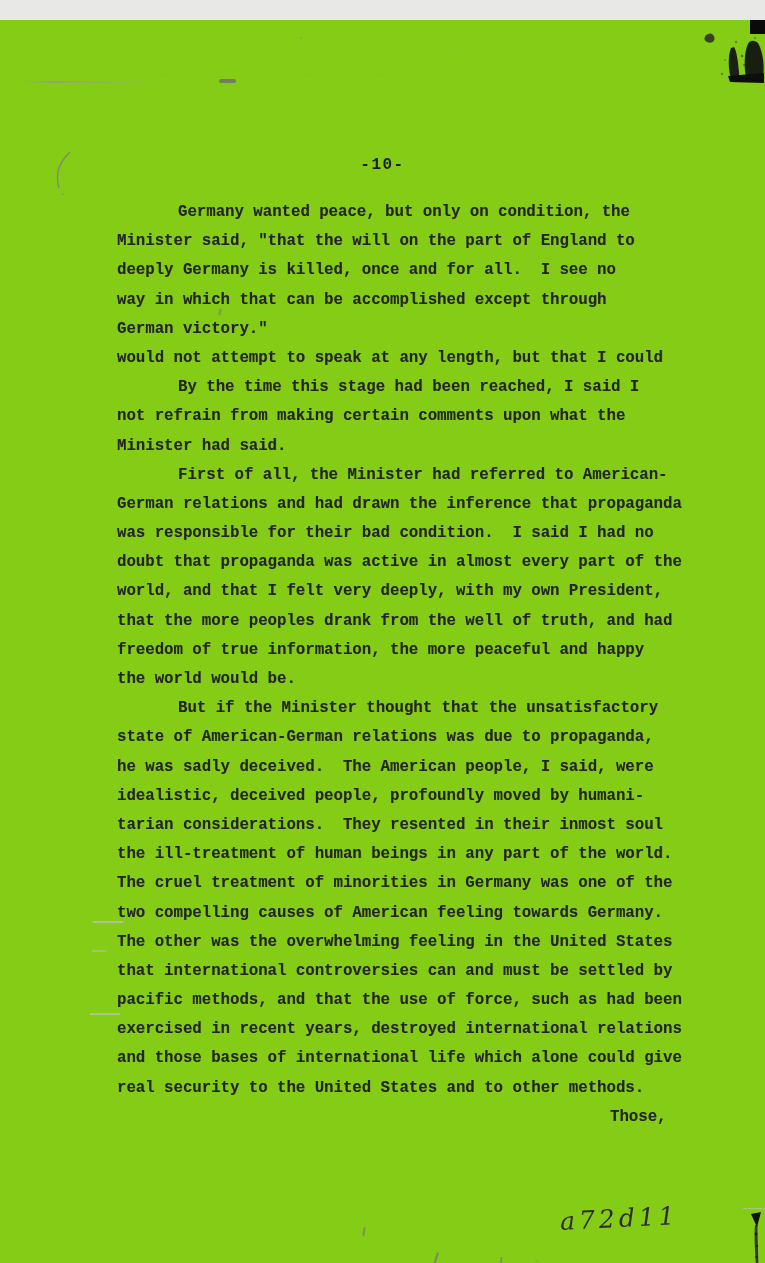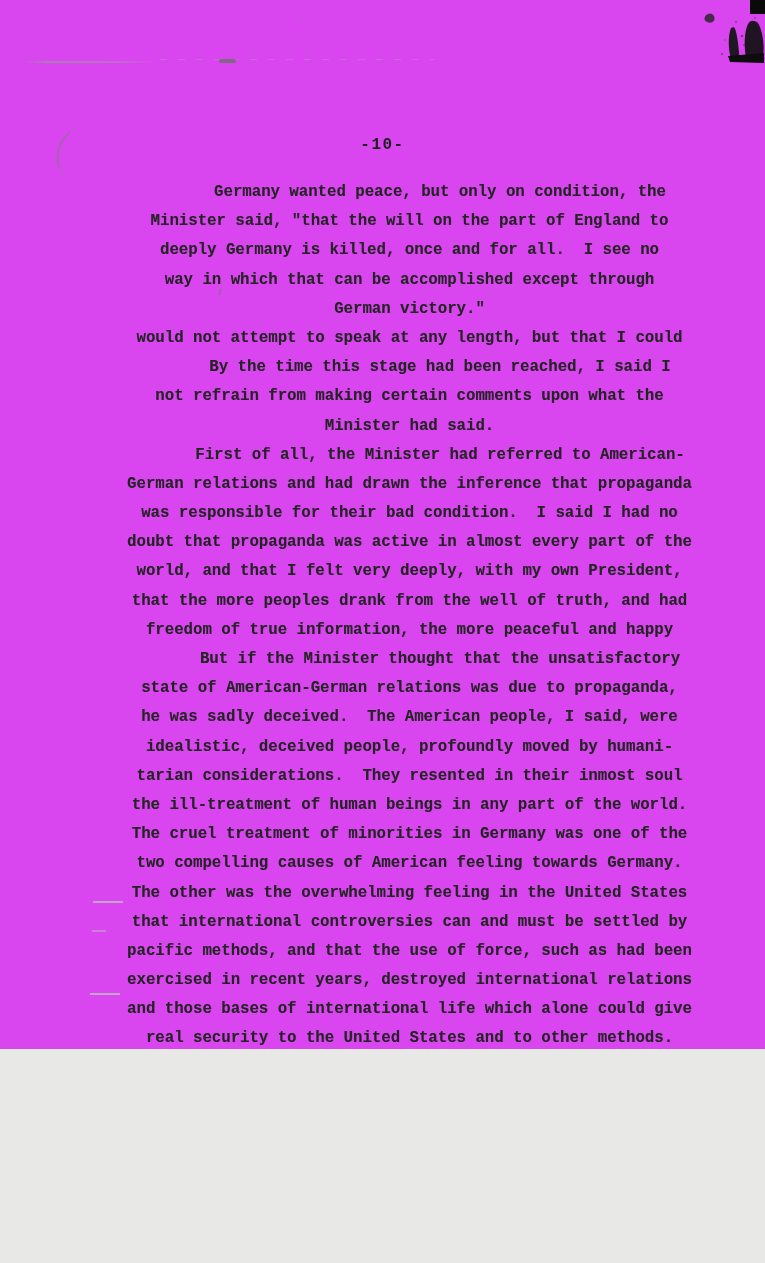--- a/index.html
+++ b/index.html
@@ -1,36 +1,37 @@
 <!DOCTYPE html>
 <html><head>
 <meta charset="utf-8">
 <style>
   html,body{margin:0;padding:0;background:#e8e8e6;}
   .page{
     position:relative;
-    width:765px;height:1049px;
-    background:#d946ef;
+    width:765px;height:1243px;
+    background:#84cc16;
     overflow:hidden;
     font-family:"Liberation Mono","DejaVu Sans Mono",monospace;
+    margin-top:20px;
   }
   .page-number{
     position:absolute;top:136px;left:0;width:765px;
     text-align:center;
     font-weight:700;font-size:16px;letter-spacing:1.5px;
     color:#1e1e1e;
   }
   .typescript{
     position:absolute;left:117px;top:178px;width:585px;
     font-weight:700;font-size:15.7px;line-height:29.2px;
     color:#242424;
     text-shadow:0.3px 0.3px 0 rgba(30,30,30,0.30);
   }
   .para{margin:0;}
-  .line{white-space:pre;height:29.2px;text-align:center;}
+  .line{white-space:pre;height:29.2px;}
   .line.first{text-indent:61px;}
   .catchword{white-space:pre;height:29.2px;padding-left:493px;}
   .annotation{
     position:absolute;left:560px;top:1184px;
     font-family:"DejaVu Serif","Liberation Serif",serif;
     font-style:italic;font-weight:400;font-size:25px;
     letter-spacing:4px;color:#2d2d2d;
     transform:rotate(-3deg);
   }
   
@@ -100,20 +101,21 @@
           <div class="line">Minister had said.</div>
         </div>
         <div class="para">
           <div class="line first">First of all, the Minister had referred to American-</div>
           <div class="line">German relations and had drawn the inference that propaganda</div>
           <div class="line">was responsible for their bad condition.  I said I had no</div>
           <div class="line">doubt that propaganda was active in almost every part of the</div>
           <div class="line">world, and that I felt very deeply, with my own President,</div>
           <div class="line">that the more peoples drank from the well of truth, and had</div>
           <div class="line">freedom of true information, the more peaceful and happy</div>
+          <div class="line">the world would be.</div>
         </div>
         <div class="para">
           <div class="line first">But if the Minister thought that the unsatisfactory</div>
           <div class="line">state of American-German relations was due to propaganda,</div>
           <div class="line">he was sadly deceived.  The American people, I said, were</div>
           <div class="line">idealistic, deceived people, profoundly moved by humani-</div>
           <div class="line">tarian considerations.  They resented in their inmost soul</div>
           <div class="line">the ill-treatment of human beings in any part of the world.</div>
           <div class="line">The cruel treatment of minorities in Germany was one of the</div>
           <div class="line">two compelling causes of American feeling towards Germany.</div>

